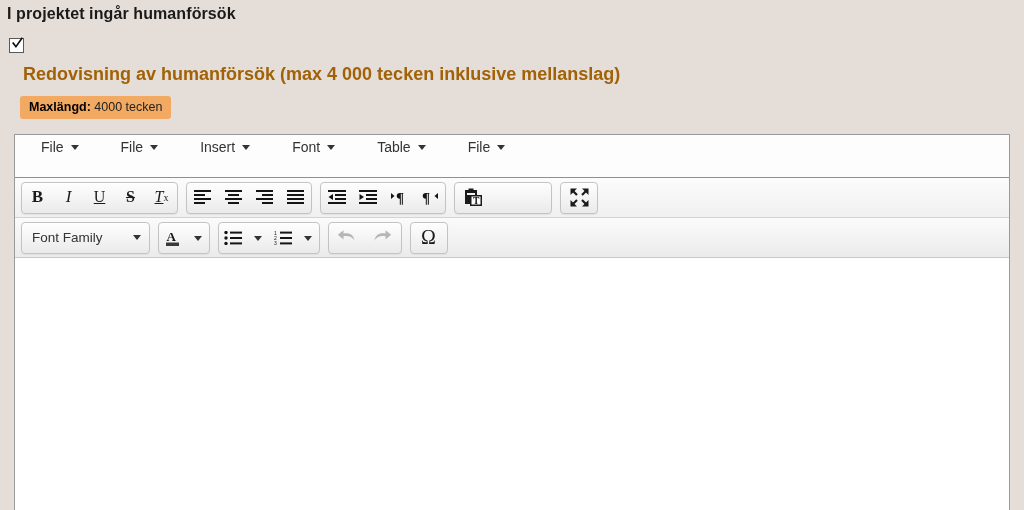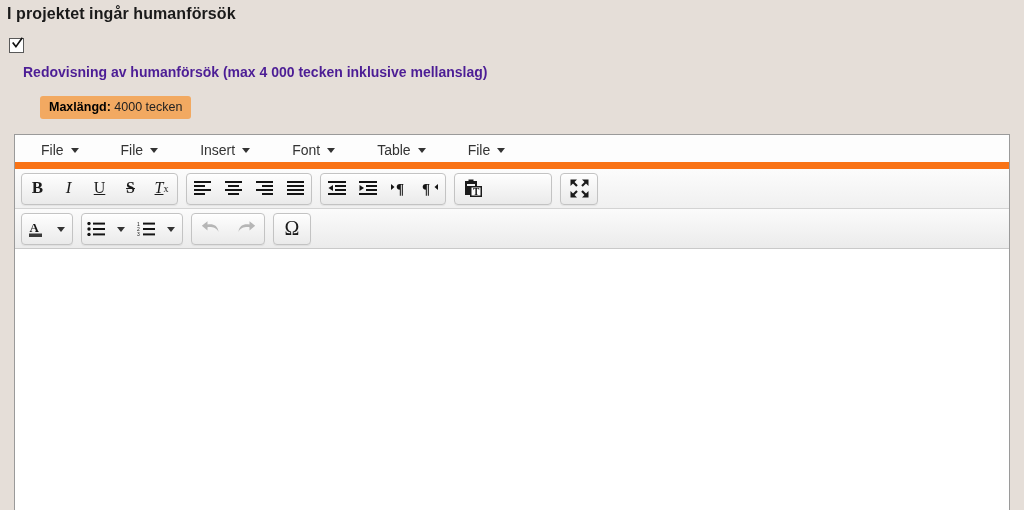--- a/index.html
+++ b/index.html
@@ -38,61 +38,60 @@
   }
   .field-checkbox .tick {
     position: absolute;
     left: 2px; top: -2px;
     width: 11px; height: 13px;
     display: block;
   }
   .sub-title {
     position: absolute;
     left: 23px; top: 64px;
-    font-size: 14px;
+    font-size: 18px;
     font-weight: bold;
-    color: #4c1d95;
+    color: #a16207;
     white-space: nowrap;
   }
   .maxlen-badge {
     position: absolute;
     left: 20px; top: 96px;
     height: 23px;
     line-height: 23px;
     padding: 0 9px;
     background: #f2a961;
     border-radius: 3px;
     font-size: 12.5px;
     color: #222;
     white-space: nowrap;
     box-sizing: border-box;
-    margin-left: 20px;
   }
   .maxlen-badge b { font-weight: bold; color: #000; }
 
   
   .editor {
     position: absolute;
     left: 14px; top: 134px;
     width: 996px;
     height: 376px;
     border: 1px solid #9a9a9a;
     border-bottom: none;
     background: #fff;
     box-sizing: border-box;
     box-shadow: 0 0 0 0 rgba(0,0,0,0);
   }
 
   
   .menubar {
-    height: 34px;
+    height: 43px;
     background: #fdfdfd;
-    border-bottom: 7px solid #f97316;
-    display: flex;
-    align-items: flex-end;
+    border-bottom: 1px solid #f97316;
+    display: flex;
+    align-items: flex-start;
     padding-left: 16px;
     box-sizing: border-box;
   }
   .menu-item {
     display: flex;
     align-items: center;
     gap: 7px;
     padding: 4px 10px;
     margin-right: 22px;
     font-size: 14px;
@@ -340,20 +339,26 @@
             <line x1="16.5" y1="16.5" x2="12" y2="12" stroke="#1b1b1b" stroke-width="2.2"></line>
           </svg>
         </div>
       </div>
 
       <div class="spacer-flex"></div>
     </div>
 
     <div class="toolbar-row row2">
 
+      <div class="btn-group">
+        <div class="combo">
+          <span class="label">Font Family</span>
+          <span class="caret"></span>
+        </div>
+      </div>
 
 
       <div class="btn-group">
         <div class="split-btn">
           <div class="tbtn" style="min-width:28px;">
             <svg width="16" height="18" viewBox="0 0 16 18">
               <text x="1.5" y="12" font-family="Liberation Serif, serif" font-size="13" font-weight="bold" fill="#141414">A</text>
               <rect x="1" y="13.5" width="13" height="3.5" fill="#3a3a3a"></rect>
             </svg>
           </div>

